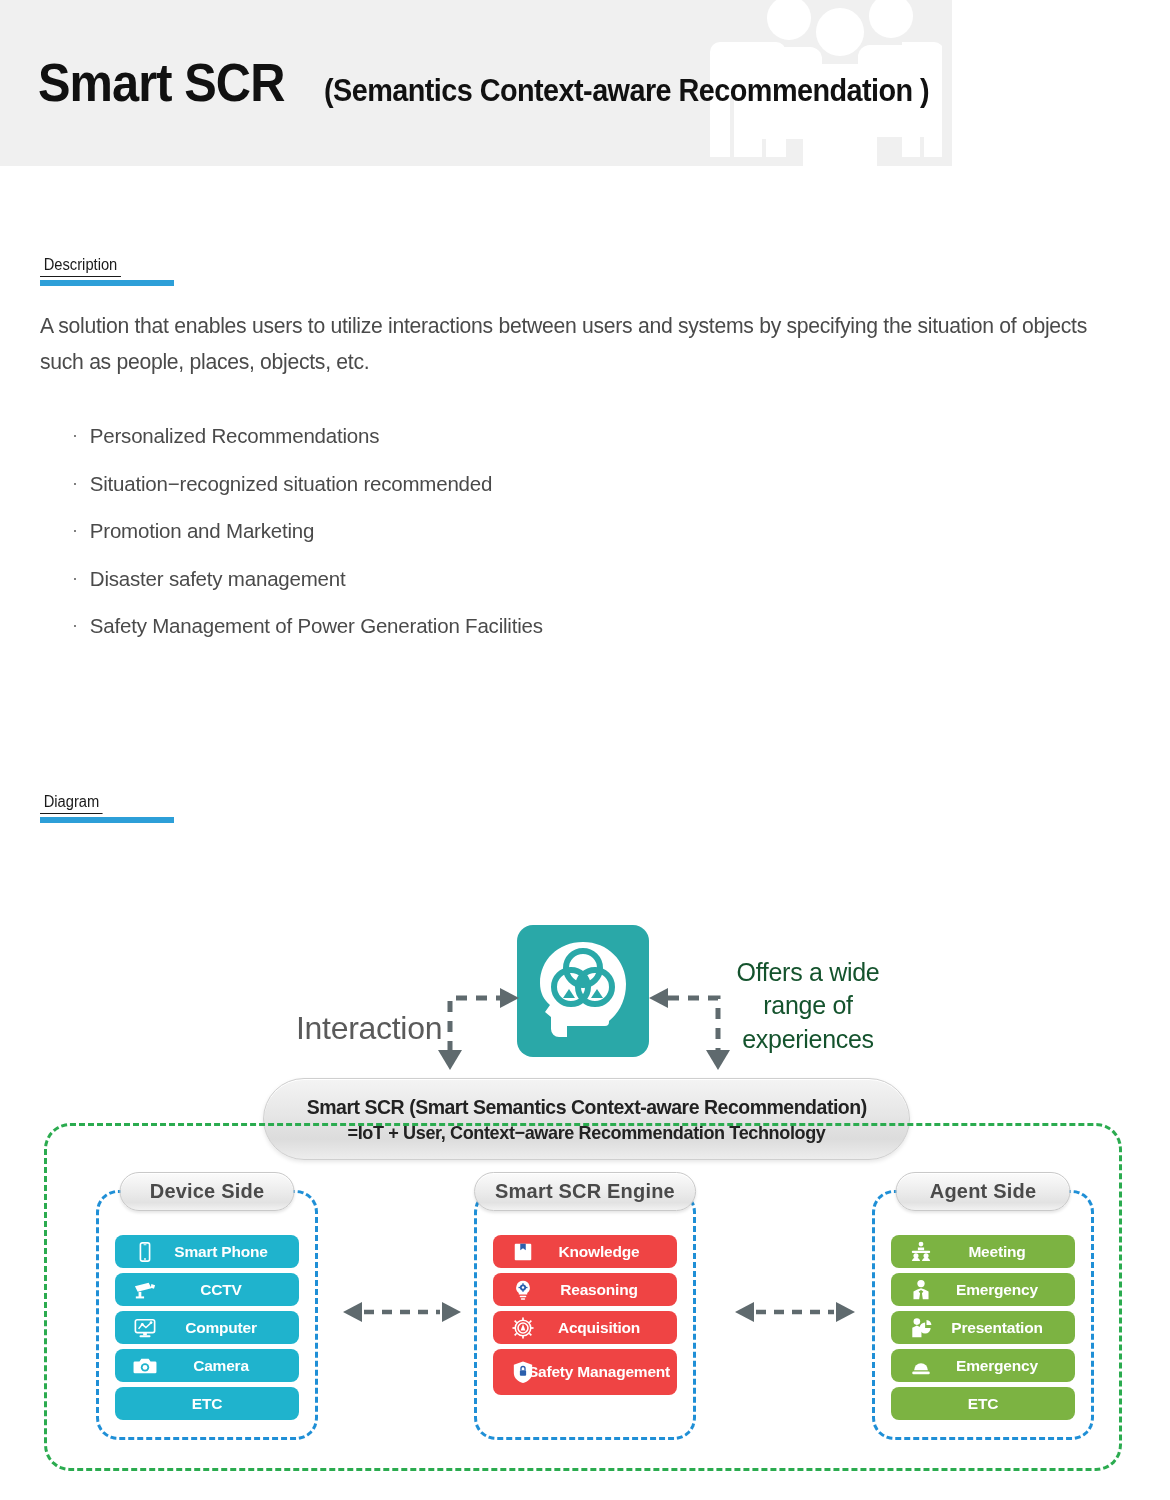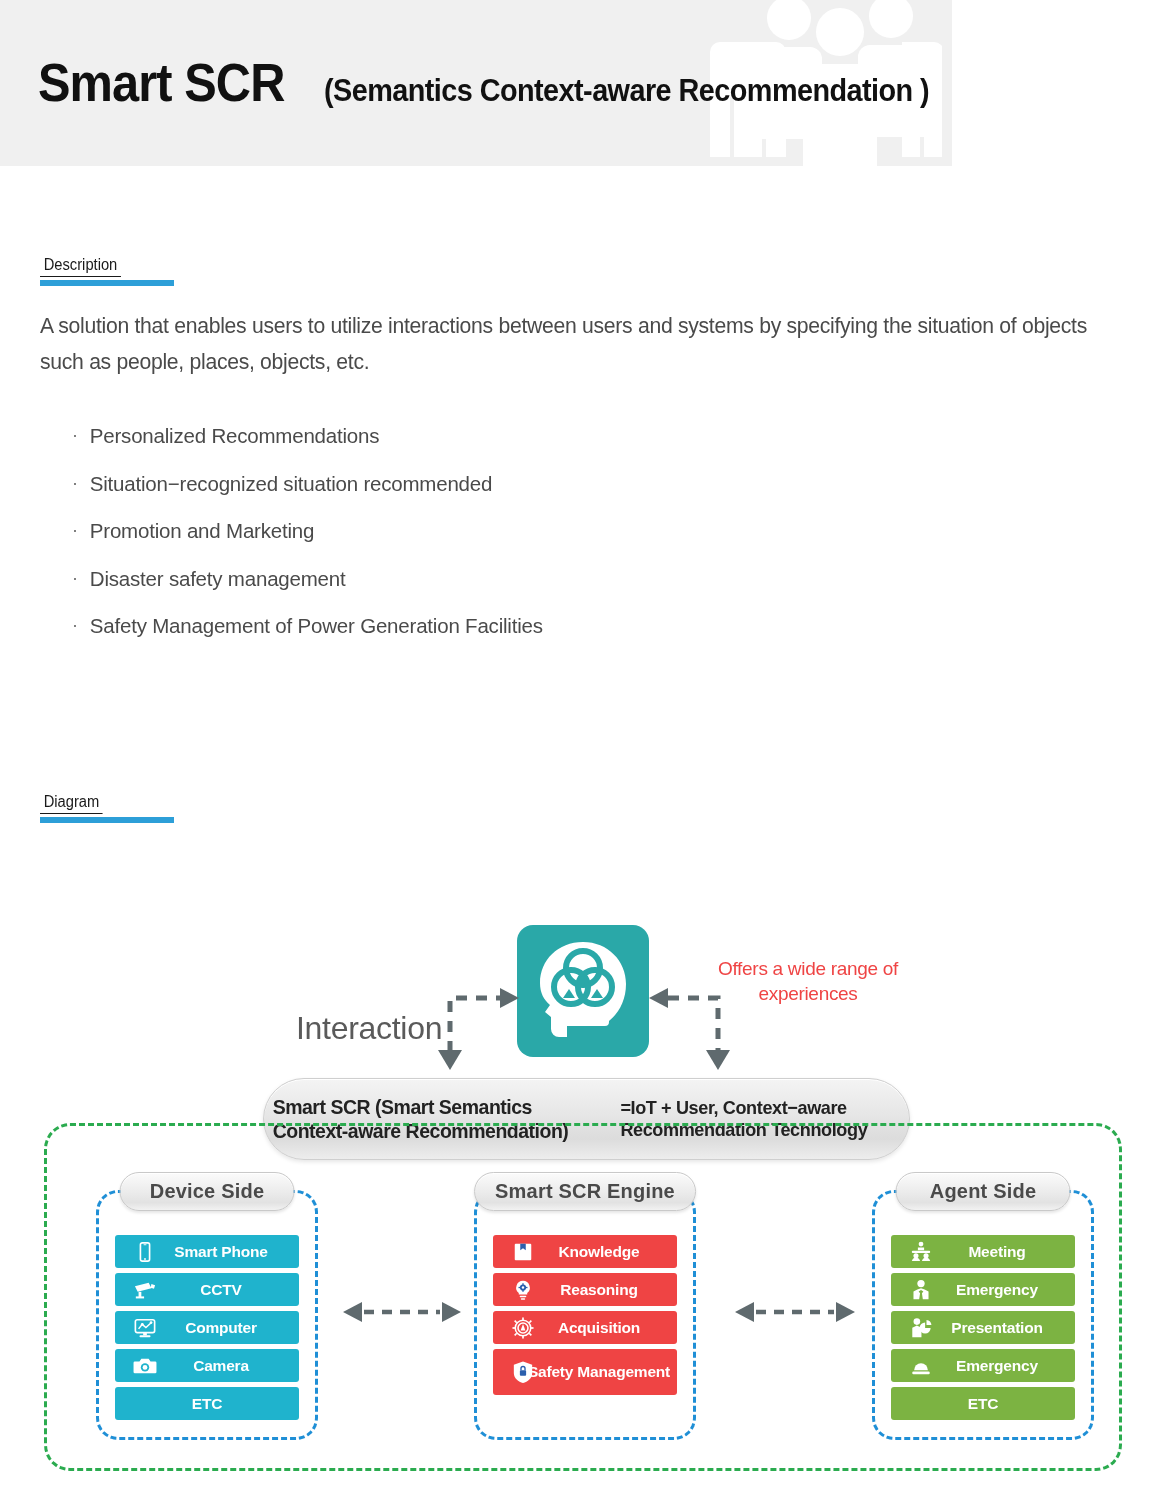--- a/index.html
+++ b/index.html
@@ -88,40 +88,40 @@
   .lbl-interaction {
     position: absolute;
     left: 296px; top: 1010px;
     font-size: 32px; color: #5a5a5a; letter-spacing: -0.3px;
     white-space: nowrap;
   }
   .lbl-offers {
     position: absolute;
     left: 718px; top: 956px;
     width: 180px;
-    font-size: 19px; line-height: 1.33; color: #ef4444;
+    font-size: 25px; line-height: 1.33; color: #14532d;
     text-align: center; letter-spacing: -0.3px;
   }
 
   .arrows-svg {
     position: absolute; left: 0; top: 0;
     width: 1170px; height: 1500px;
     pointer-events: none;
   }
 
   
   .scr-banner {
     position: absolute;
     left: 263px; top: 1078px;
     width: 647px; height: 82px;
     border-radius: 41px;
     background: linear-gradient(180deg, #f4f4f4 0%, #e6e6e6 45%, #dcdcdc 75%, #ededed 100%);
     border: 1px solid #cfcfcf;
     box-shadow: 0 2px 4px rgba(0,0,0,0.10), inset 0 1px 0 #ffffff;
-    display: flex; flex-direction: row;
+    display: flex; flex-direction: column;
     align-items: center; justify-content: center;
     gap: 3px;
   }
   .scr-banner .l1 {
     font-size: 20.5px; font-weight: 700; color: #222222;
     letter-spacing: -0.5px; transform: scaleX(0.95);
   }
   .scr-banner .l2 {
     font-size: 19px; font-weight: 700; color: #222222;
     letter-spacing: -0.4px; transform: scaleX(0.95);
@@ -162,21 +162,21 @@
     font-size: 20px; font-weight: 700; color: #4a4a4a;
     letter-spacing: 0.2px; white-space: nowrap;
   }
 
   .tiles {
     position: absolute;
     left: 16px; right: 16px; top: 42px;
     display: flex; flex-direction: column; gap: 5px;
   }
   .tile {
-    height: 33px; border-radius: 3px;
+    height: 33px; border-radius: 8px;
     display: flex; align-items: center;
     position: relative;
     color: #ffffff; font-size: 15.5px; font-weight: 700;
     letter-spacing: -0.2px;
   }
   .tile .tile-icon {
     position: absolute; left: 17px; top: 50%;
     transform: translateY(-50%);
     width: 26px; height: 26px;
     display: flex; align-items: center; justify-content: center;

